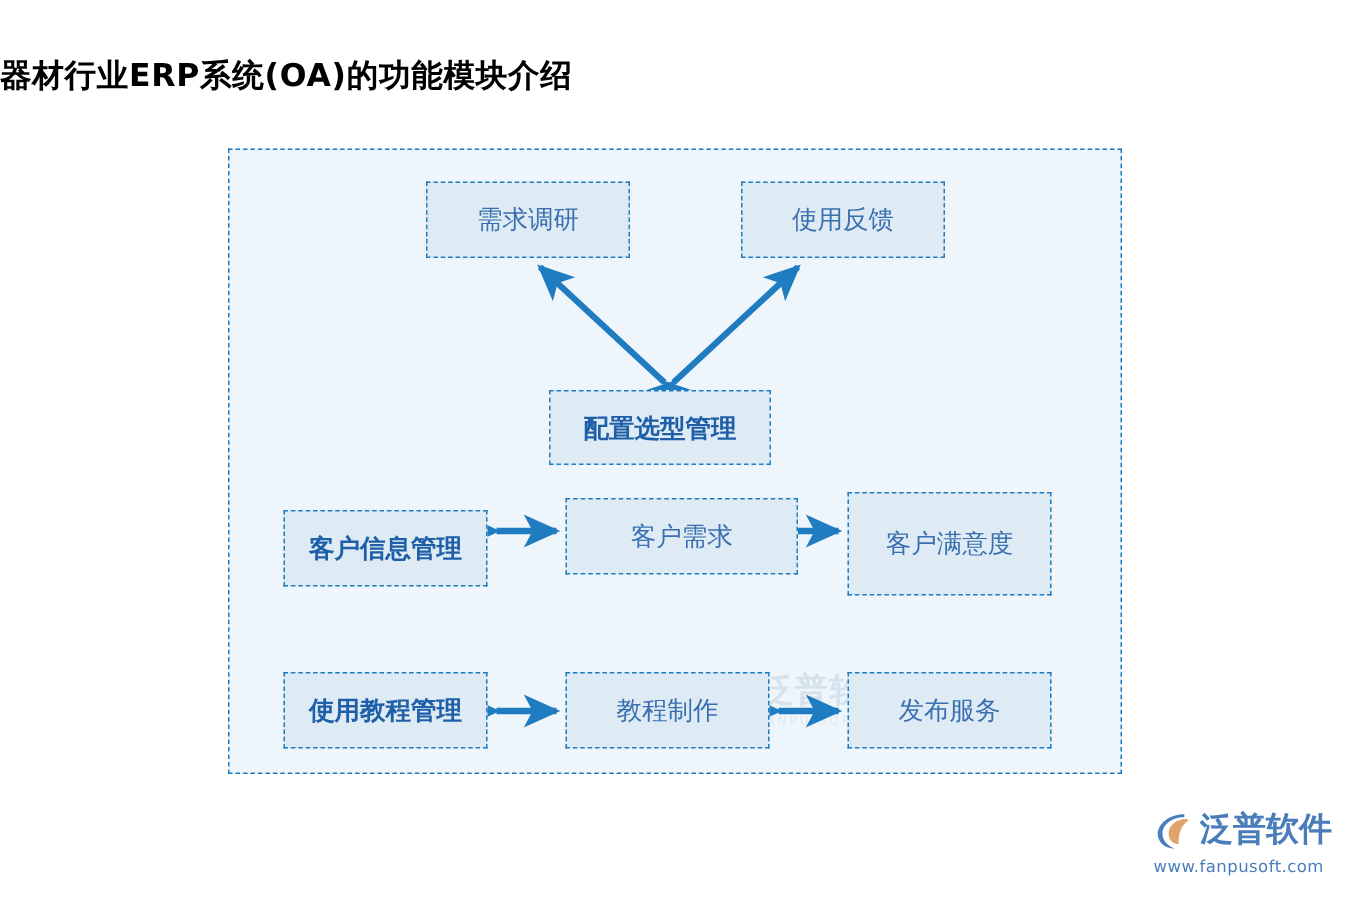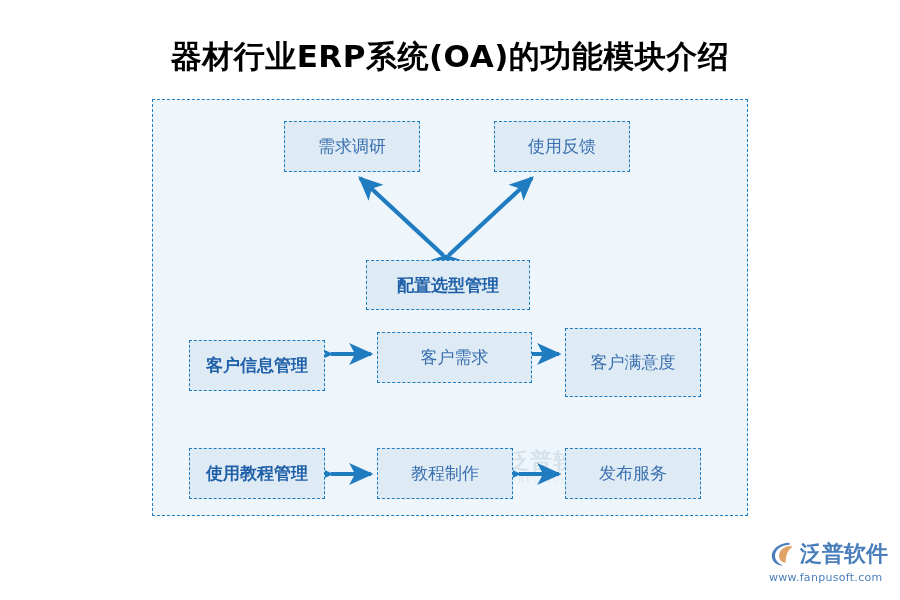--- a/index.html
+++ b/index.html
@@ -14,22 +14,22 @@
     overflow: hidden;
     position: relative;
   }
 
   
   #page-title {
     position: absolute;
     left: 0;
     top: 36px;
     width: 900px;
-    text-align: center;
-    font-size: 31px;
+    text-align: left;
+    font-size: 21px;
     font-weight: bold;
     color: #000000;
     letter-spacing: 0.5px;
     white-space: nowrap;
   }
 
   
   #diagram-container {
     position: absolute;
     left: 152px;
@@ -96,21 +96,21 @@
   .node.emph {
     font-weight: bold;
     color: #1f5fa8;
   }
 
   
   #node-requirement-research { left: 131px; top: 21px;  width: 136px; height: 51px; }
   #node-usage-feedback       { left: 319px; top: 21px;  width: 136px; height: 51px; margin-left: 22px; }
 
   
-  #node-config-selection     { left: 213px; top: 160px; width: 164px; height: 50px; }
+  #node-config-selection     { left: 213px; top: 160px; width: 148px; height: 50px; }
 
   
   #node-customer-info        { left: 36px;  top: 240px; width: 136px; height: 51px; }
   #node-customer-demand      { left: 224px; top: 232px; width: 155px; height: 51px; }
   #node-customer-satisfaction{ left: 412px; top: 228px; width: 136px; height: 69px; }
 
   
   #node-tutorial-manage      { left: 36px;  top: 348px; width: 136px; height: 51px; }
   #node-tutorial-production  { left: 224px; top: 348px; width: 136px; height: 51px; }
   #node-publish-service      { left: 412px; top: 348px; width: 136px; height: 51px; }

